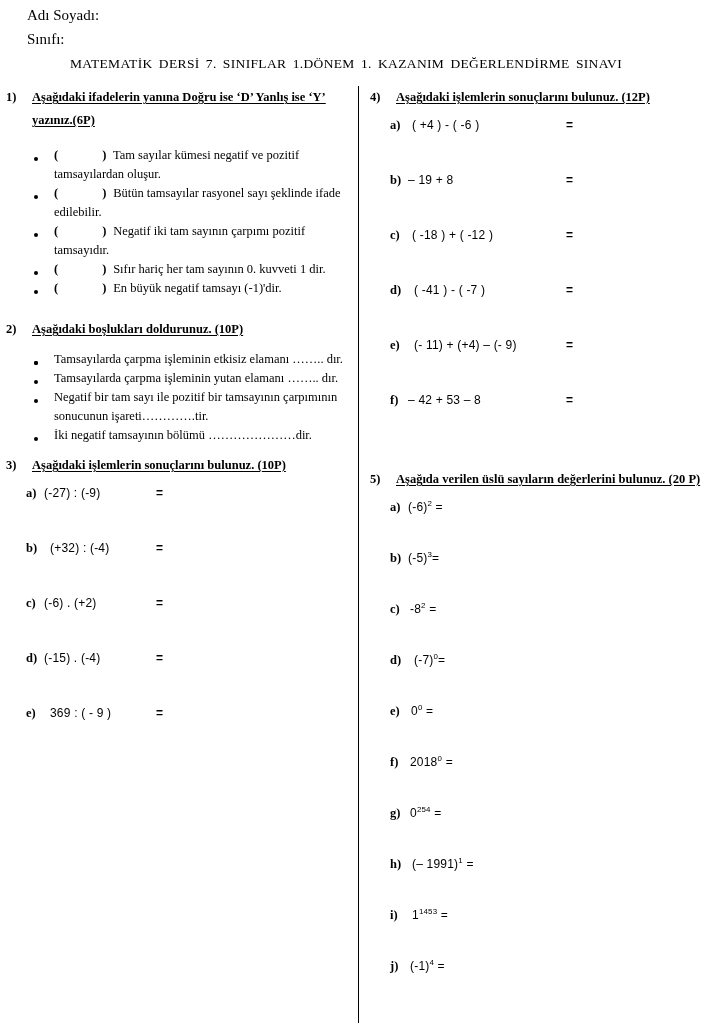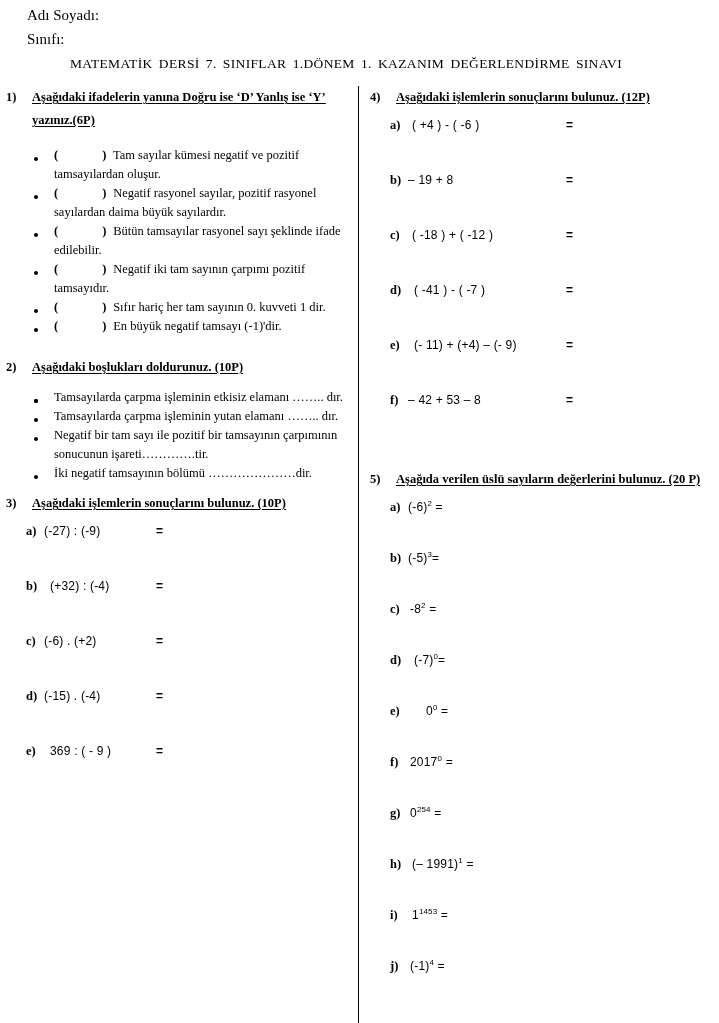--- a/index.html
+++ b/index.html
@@ -186,25 +186,20 @@
       <div class="gap-md"></div>
       <ul class="bullet-list">
         <li class="bullet-item">
           <span class="bullet-dot"></span>
           <span class="tf-paren"><span class="open">(</span><span>)</span></span>
           <span>Tam sayılar kümesi negatif ve pozitif tamsayılardan oluşur.</span>
         </li>
         <li class="bullet-item">
           <span class="bullet-dot"></span>
           <span class="tf-paren"><span class="open">(</span><span>)</span></span>
-          <span>Negatif rasyonel sayılar, pozitif rasyonel sayılardan daima büyük sayılardır.</span>
-        </li>
-        <li class="bullet-item">
-          <span class="bullet-dot"></span>
-          <span class="tf-paren"><span class="open">(</span><span>)</span></span>
           <span>Bütün tamsayılar rasyonel sayı şeklinde ifade edilebilir.</span>
         </li>
         <li class="bullet-item">
           <span class="bullet-dot"></span>
           <span class="tf-paren"><span class="open">(</span><span>)</span></span>
           <span>Negatif iki tam sayının çarpımı pozitif tamsayıdır.</span>
         </li>
         <li class="bullet-item">
           <span class="bullet-dot"></span>
           <span class="tf-paren"><span class="open">(</span><span>)</span></span>
@@ -350,25 +345,25 @@
         <li class="math-row tight">
           <span class="math-label">c)</span>
           <span class="math-expr" style="margin-left:2px"><span>-8</span><sup>2</sup><span> =</span></span>
         </li>
         <li class="math-row tight">
           <span class="math-label">d)</span>
           <span class="math-expr" style="margin-left:6px"><span>(-7)</span><sup>0</sup><span>=</span></span>
         </li>
         <li class="math-row tight">
           <span class="math-label">e)</span>
-          <span class="math-expr" style="margin-left:18px"><span>0</span><sup>0</sup><span>  =</span></span>
+          <span class="math-expr" style="margin-left:3px"><span>0</span><sup>0</sup><span>  =</span></span>
         </li>
         <li class="math-row tight">
           <span class="math-label">f)</span>
-          <span class="math-expr" style="margin-left:2px"><span>2017</span><sup>0</sup><span> =</span></span>
+          <span class="math-expr" style="margin-left:2px"><span>2018</span><sup>0</sup><span> =</span></span>
         </li>
         <li class="math-row tight">
           <span class="math-label">g)</span>
           <span class="math-expr" style="margin-left:2px"><span>0</span><sup>254</sup><span> =</span></span>
         </li>
         <li class="math-row tight">
           <span class="math-label">h)</span>
           <span class="math-expr" style="margin-left:4px"><span>(– 1991)</span><sup>1</sup><span> =</span></span>
         </li>
         <li class="math-row tight">

